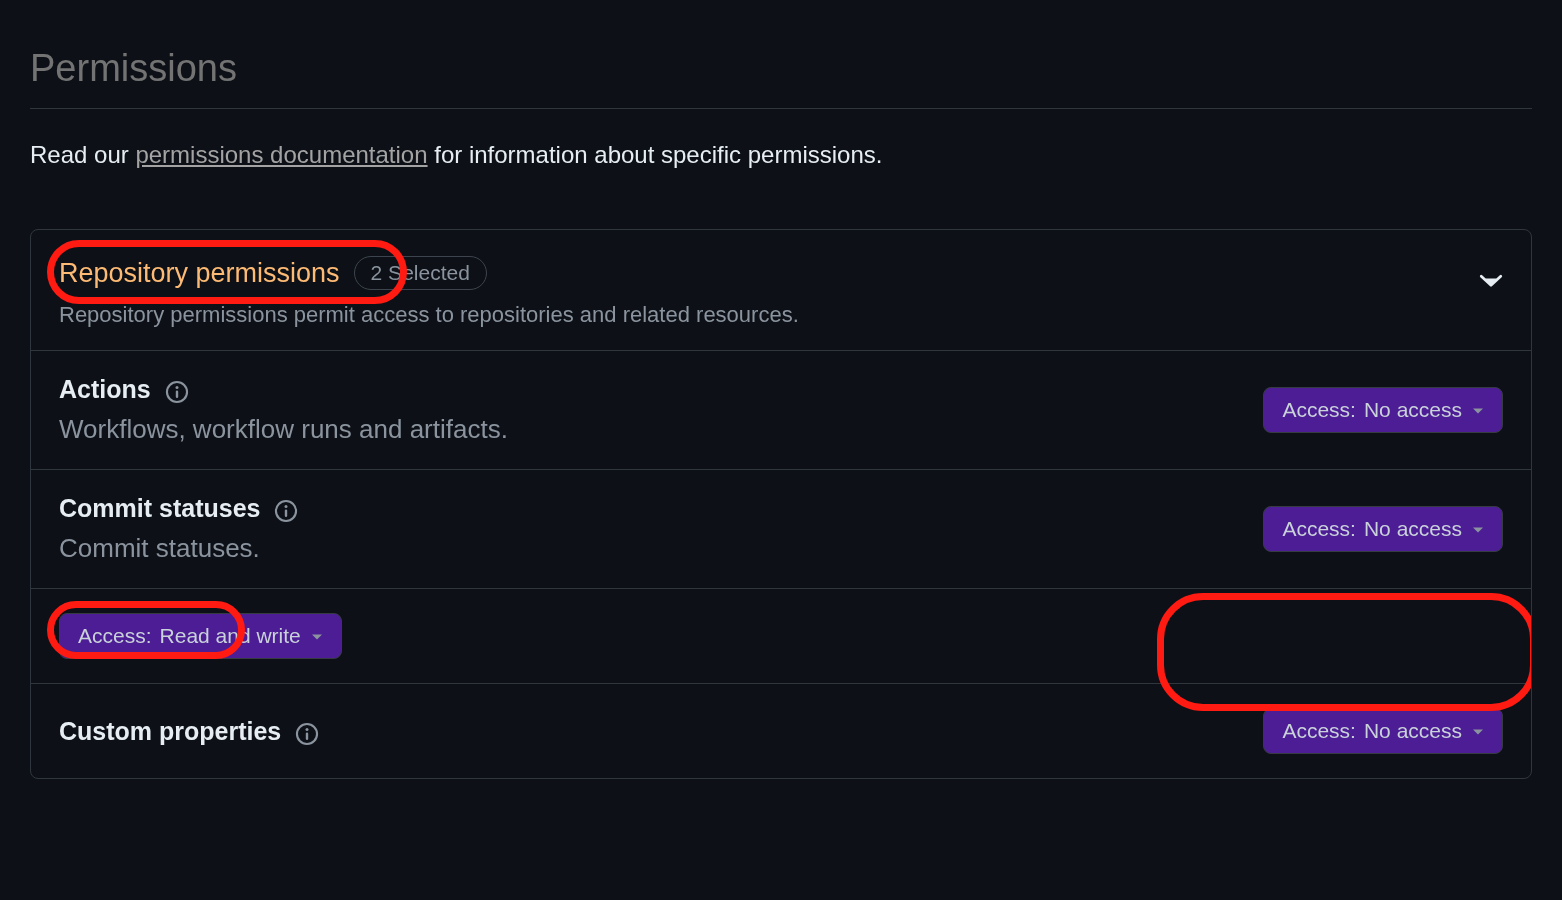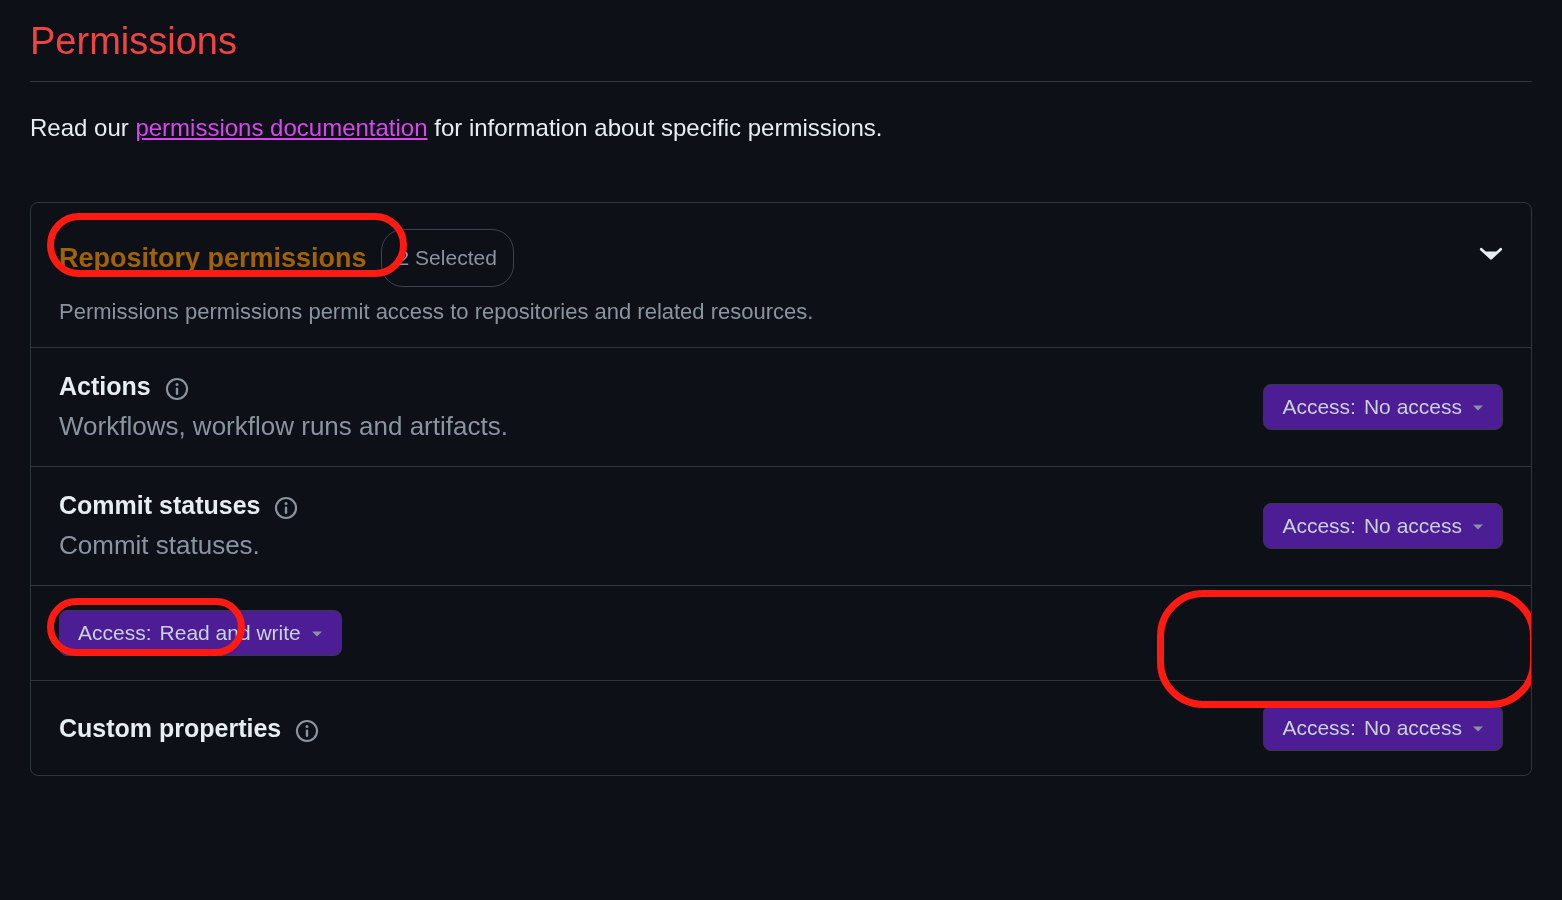--- a/index.html
+++ b/index.html
@@ -15,31 +15,32 @@
     width: 1562px;
     height: 900px;
     overflow: hidden;
   }
   .page {
     padding: 20px 30px 0 30px;
   }
   .page-title {
     font-size: 38px;
     font-weight: 400;
-    color: #ef4444;
+    color: #737373;
     padding-bottom: 18px;
     border-bottom: 1px solid #30363d;
+    margin-top: 27px;
   }
   .intro {
     margin-top: 32px;
     font-size: 24px;
     color: #e6edf3;
   }
   .intro a {
-    color: #d946ef;
+    color: #a3a3a3;
     text-decoration: underline;
   }
   .panel {
     margin-top: 60px;
     border: 1px solid #30363d;
     border-radius: 8px;
     overflow: hidden;
   }
   .section-header {
     display: flex;
@@ -52,27 +53,27 @@
     display: flex;
     flex-direction: column;
   }
   .section-title-row {
     display: flex;
     align-items: center;
     gap: 14px;
   }
   .section-title {
     font-size: 27px;
-    font-weight: 700;
-    color: #a16207;
+    font-weight: 400;
+    color: #fdba74;
   }
   .badge {
     border: 1px solid #3d444d;
     border-radius: 22px;
-    padding: 16px 16px;
+    padding: 4px 16px;
     font-size: 21px;
     color: #8b949e;
   }
   .section-desc {
     margin-top: 12px;
     font-size: 22px;
     color: #8b949e;
   }
   .chevron {
     margin-top: 12px;
@@ -143,21 +144,21 @@
   </p>
 
   <div class="panel">
 
     <div class="section-header" style="position:relative;">
       <div class="section-header-left">
         <div class="section-title-row">
           <span class="section-title">Repository permissions</span>
           <span class="badge">2 Selected</span>
         </div>
-        <div class="section-desc">Permissions permissions permit access to repositories and related resources.</div>
+        <div class="section-desc">Repository permissions permit access to repositories and related resources.</div>
       </div>
       <span class="chevron">
         <svg width="24" height="24" viewBox="0 0 16 16" fill="#e6edf3">
             <path d="M4.427 7.427l3.396 3.396a.25.25 0 00.354 0l3.396-3.396A.25.25 0 0011.396 7H4.604a.25.25 0 00-.177.427z" transform="scale(1)"></path>
             <path d="M1.5 5.5l6.5 6 6.5-6" stroke="#e6edf3" stroke-width="1.8" fill="none" stroke-linecap="round" stroke-linejoin="round"></path>
           </svg>
       </span>
       <div class="highlight-oval" style="left:16px; top:10px; width:360px; height:64px;"></div>
     </div>
 

